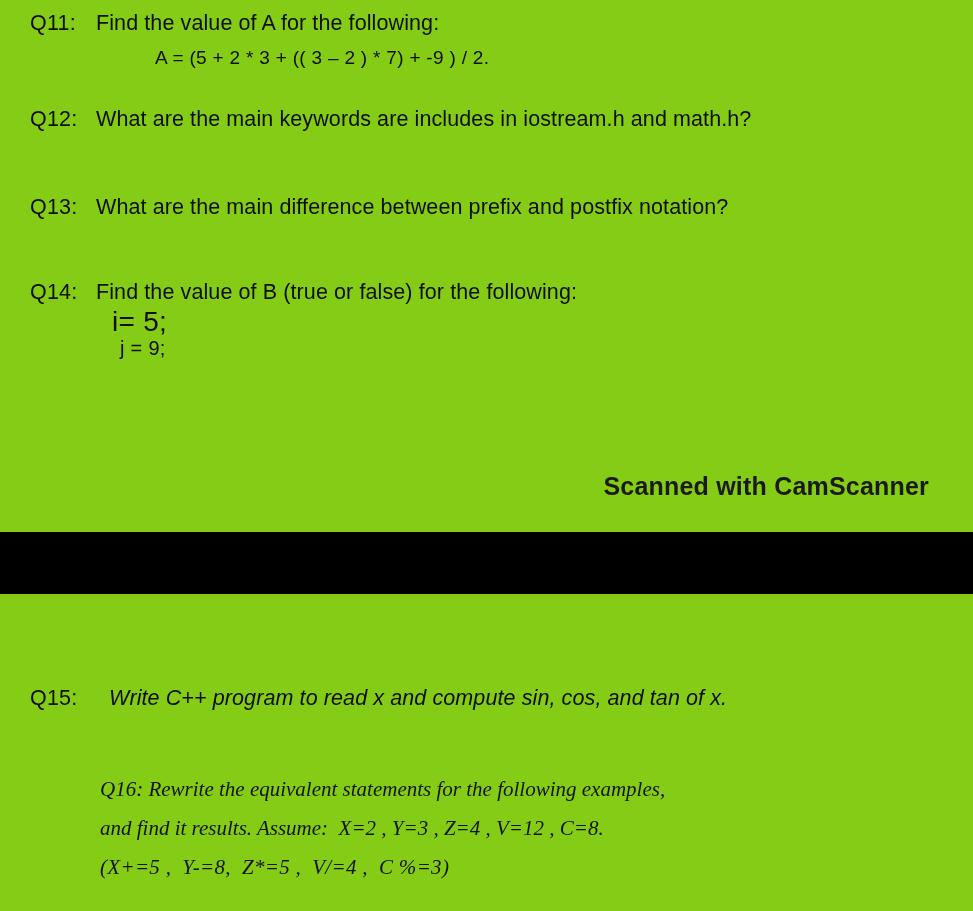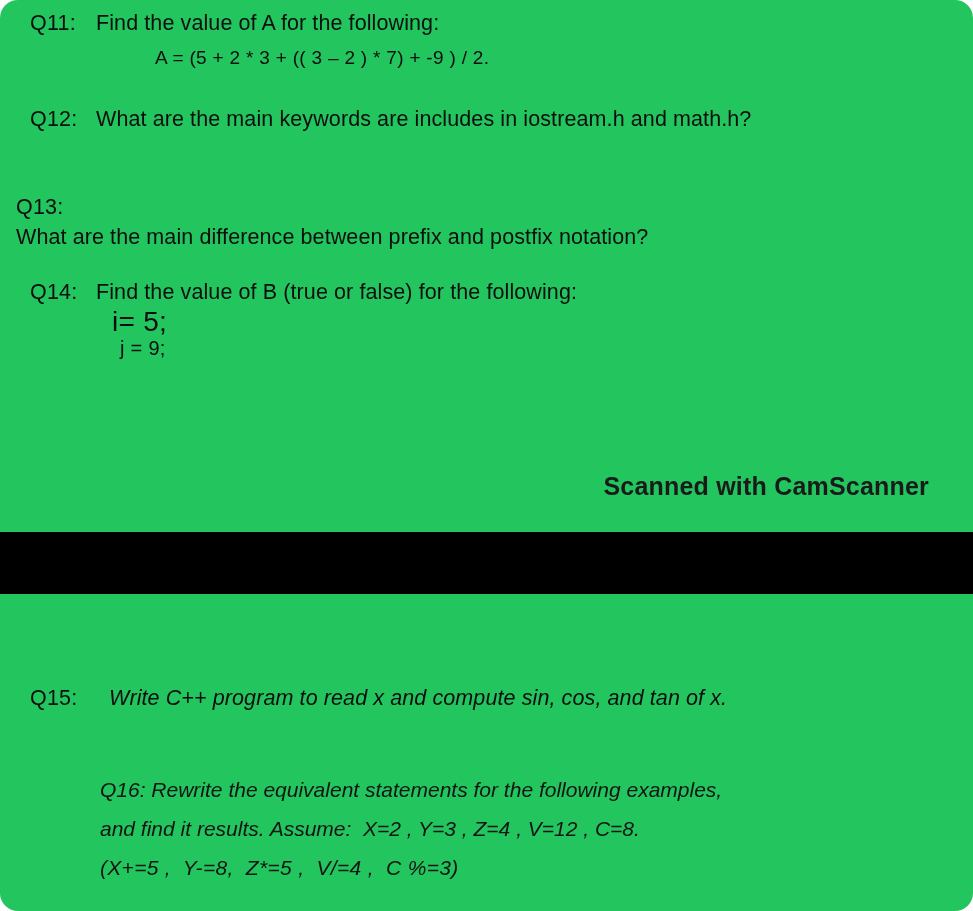--- a/index.html
+++ b/index.html
@@ -14,22 +14,21 @@
     position: relative;
     overflow: hidden;
     font-family: "Liberation Sans", sans-serif;
     color: #111111;
     -webkit-font-smoothing: antialiased;
   }
 
   .page {
     position: absolute;
     inset: 0;
-    background: #22c55e;
-    border-radius: 18px;
+    background: #84cc16;
   }
 
   
   .q-row {
     position: absolute;
     display: flex;
     align-items: flex-start;
     font-size: 21.5px;
     line-height: 30px;
     letter-spacing: 0.1px;
@@ -61,21 +60,21 @@
 
   
   #q11 { left: 30px;  top: 8px;  width: 880px; }
   #q11 .q-label { width: 66px; }
   #q11-formula { left: 155px; top: 44px; font-size: 19px; letter-spacing: 0.3px; }
 
   #q12 { left: 30px;  top: 104px; width: 862px; }
   #q12 .q-label { width: 66px; }
   #q12 .q-body { width: 796px; }
 
-  #q13 { left: 16px;  top: 192px; width: 880px; flex-direction: column; }
+  #q13 { left: 30px;  top: 192px; width: 880px; }
   #q13 .q-label { width: 66px; }
 
   #q14 { left: 30px;  top: 277px; width: 880px; }
   #q14 .q-label { width: 66px; }
   #q14-i { left: 112px; top: 308px; font-size: 28px; letter-spacing: 0.3px; }
   #q14-j { left: 96px; top: 334px; font-size: 20px; letter-spacing: 0.3px; margin-left: 24px; }
 
   
   #watermark {
     position: absolute;
@@ -109,20 +108,21 @@
 
   #q16-block {
     position: absolute;
     left: 100px;
     top: 770px;
     width: 840px;
     font-style: italic;
     font-size: 21px;
     line-height: 39px;
     color: #141414;
+    font-family: Liberation Serif, serif;
   }
   #q16-block .sub { display: block; white-space: pre-wrap; }
   #q16-l3 { letter-spacing: 0.3px; }
 </style>
 </head>
 <body>
 
 <div class="page">
 
   <div class="q-row" id="q11">

